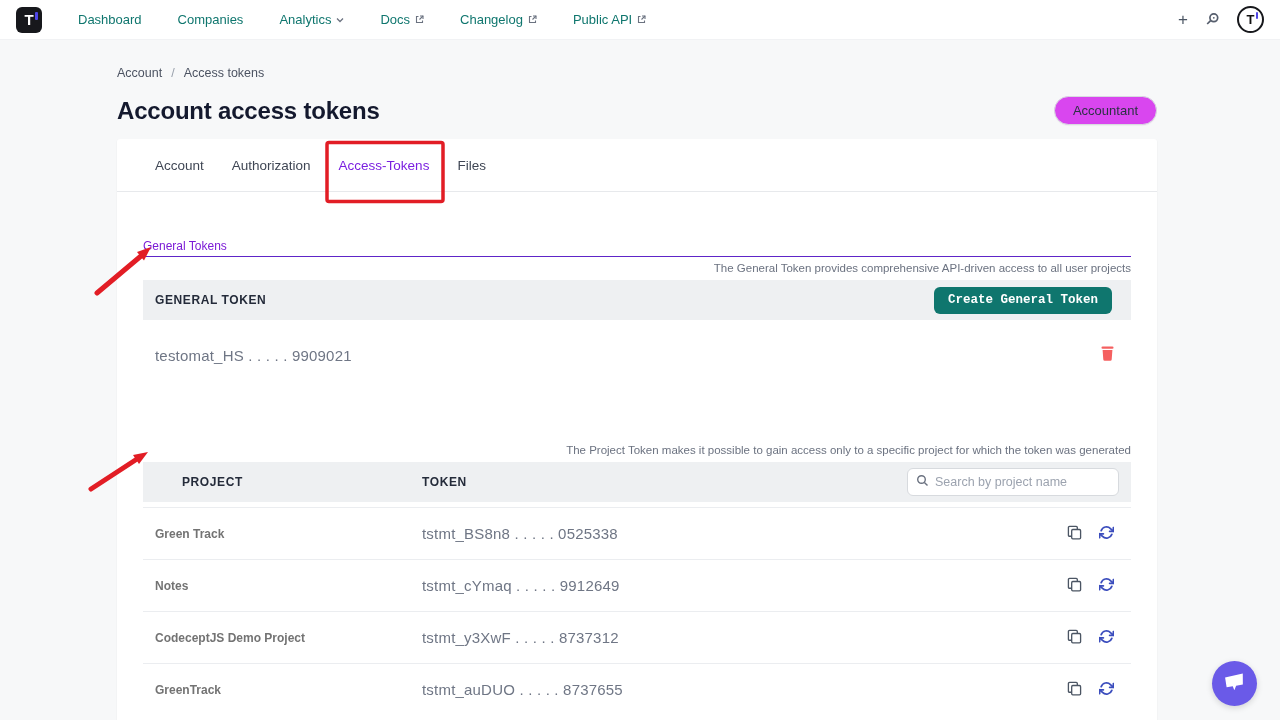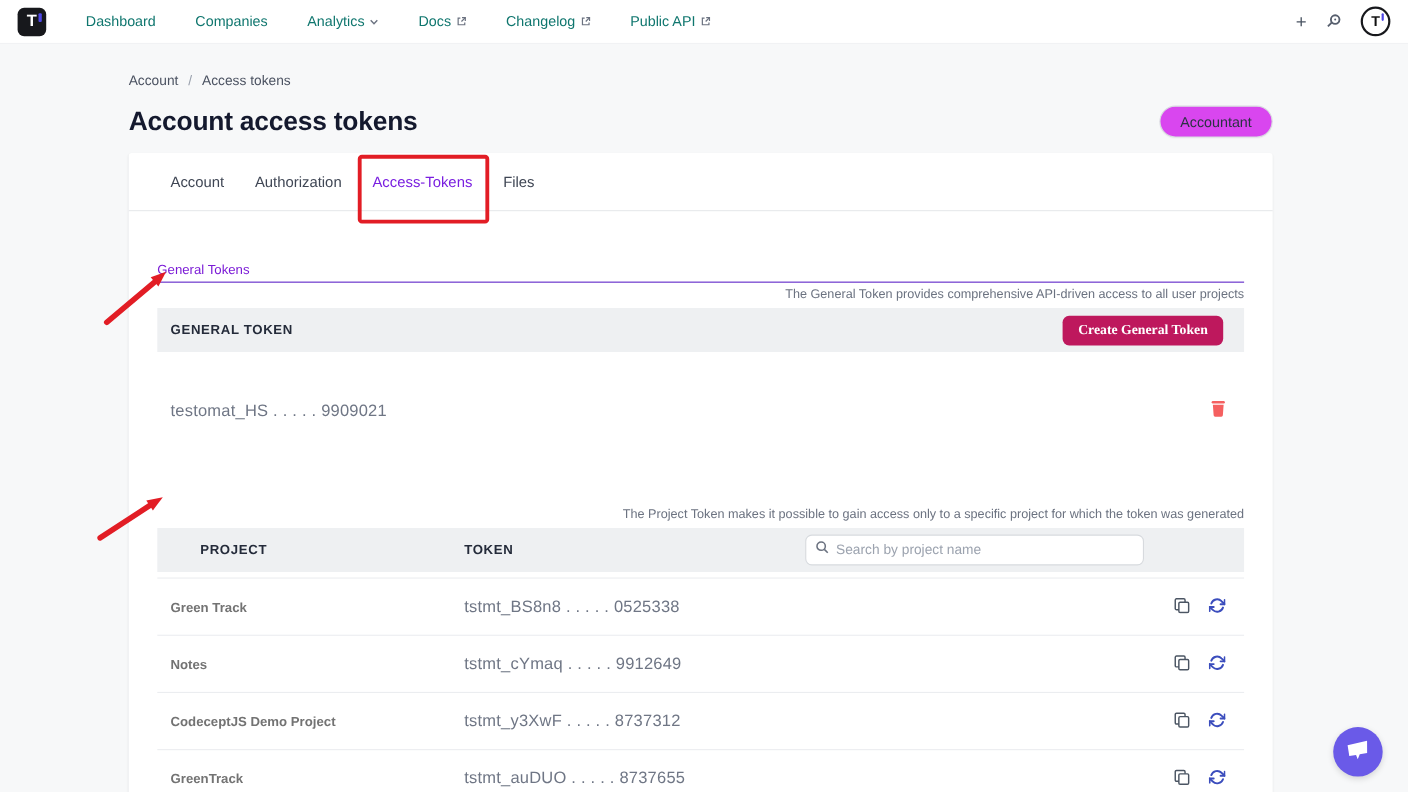--- a/index.html
+++ b/index.html
@@ -58,32 +58,32 @@
   .section.project { margin-top:80px; }
   .sec-head-row { border-bottom:1px solid #5e25c8; padding-bottom:2px; }
   .sec-heading { font-size:12px; color:#7b1bd6; }
   .sec-desc { text-align:right; font-size:11.5px; color:#6b7280; margin-top:5px; margin-bottom:6px; }
   .bar {
     background:#eef0f2; height:40px; display:flex; align-items:center;
     justify-content:space-between; padding:0 12px;
   }
   .bar-label { font-size:12px; font-weight:bold; color:#242b3a; letter-spacing:.6px; }
   .create-btn {
-    background:#be185d; color:#fff; font-size:12.5px; font-weight:bold; border:none; border-radius:6px;
-    height:27px; padding:0 14px; font-family:Liberation Serif, serif; cursor:pointer; margin-right:7px;
-  }
-  .token-row { display:flex; justify-content:space-between; align-items:center; padding:26px 12px 0 12px;margin-top:18px; }
+    background:#0f766e; color:#fff; font-size:12.5px; font-weight:bold; border:none; border-radius:6px;
+    height:27px; padding:0 14px; font-family:Liberation Mono, monospace; cursor:pointer; margin-right:7px;
+  }
+  .token-row { display:flex; justify-content:space-between; align-items:center; padding:26px 12px 0 12px; }
   .token-text { font-size:15px; color:#6f7685; letter-spacing:.2px; }
   .icon-btn { background:none; border:none; cursor:pointer; padding:0; display:flex; align-items:center; }
   
   .col-project { width:267px;padding-left:27px; }
   .col-token { flex:1; }
   .search-wrap {
-    width:308px; height:28px; background:#fff; border:1px solid #d7dade; border-radius:6px;
-    display:flex; align-items:center; padding:0 8px; gap:6px; margin-right:79px;
+    width:212px; height:28px; background:#fff; border:1px solid #d7dade; border-radius:6px;
+    display:flex; align-items:center; padding:0 8px; gap:6px; 
   }
   .search-input { border:none; outline:none; font-size:12.5px; color:#374151; width:100%; font-family:inherit; background:transparent; }
   .search-input::placeholder { color:#9ca3af; }
   .rows { margin-top:5px; }
   .prow { display:flex; align-items:center; height:52px; padding:0 12px; border-top:1px solid #ebedf0; }
   .prow-name { width:267px; font-size:12px; font-weight:bold; color:#737373; }
   .prow-token { flex:1; font-size:15px; color:#6f7685; letter-spacing:.2px; }
   .row-actions { display:flex; gap:17px; align-items:center; margin-right:5px; }
   .trash-btn { margin-right:5px; }
   

